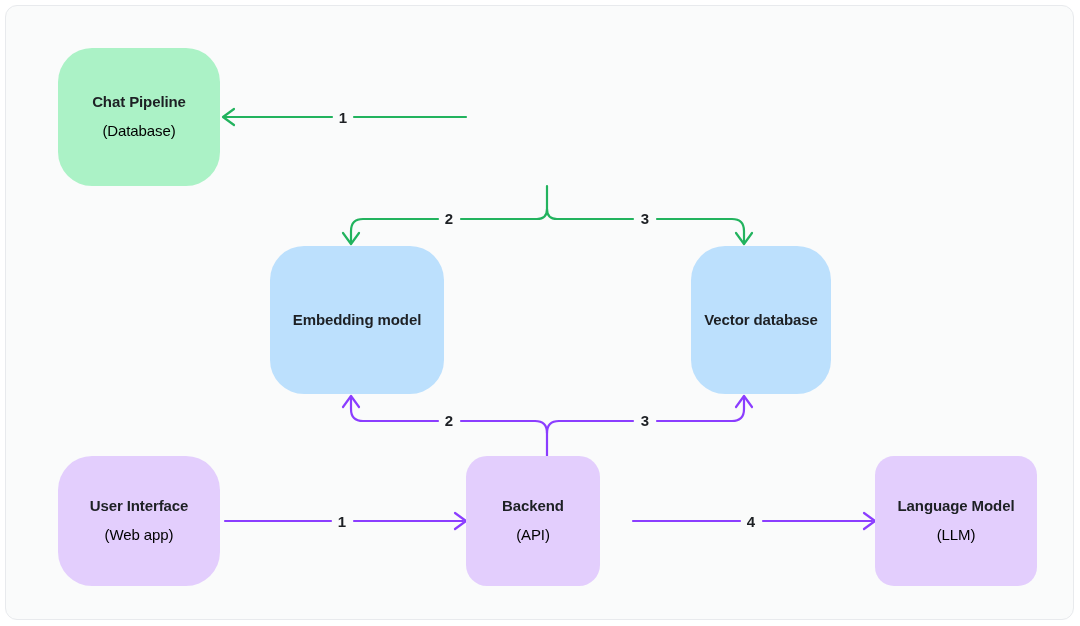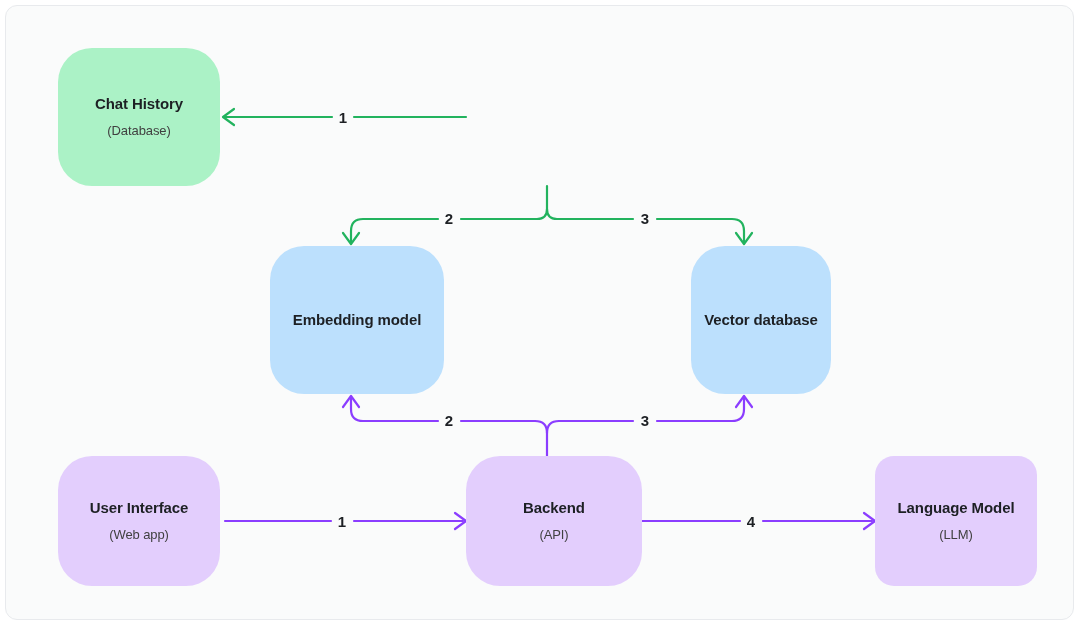--- a/index.html
+++ b/index.html
@@ -55,23 +55,23 @@
     text-align: center;
     line-height: 1.38;
   }
   .node .node-title {
     font-size: 15px;
     font-weight: 700;
     color: #1d2024;
     letter-spacing: -0.1px;
   }
   .node .node-sub {
-    font-size: 13px;
+    font-size: 15px;
     font-weight: 400;
-    color: #404040;
+    color: #000000;
     letter-spacing: -0.1px;
     margin-top: 8px;
   }
 
   .edge-label {
     position: absolute;
     font-size: 15px;
     font-weight: 700;
     color: #1d2024;
     text-align: center;
@@ -135,39 +135,39 @@
       </g>
 
       <g>
         <path d="M 627 515 L 734 515" fill="none" stroke="#8b3dff" stroke-width="2.2" stroke-linecap="round"></path>
         <path d="M 757 515 L 866 515" fill="none" stroke="#8b3dff" stroke-width="2.2" stroke-linecap="round"></path>
         <path d="M 858 507 L 869 515 L 858 523" fill="none" stroke="#8b3dff" stroke-width="2.2" stroke-linecap="round" stroke-linejoin="round"></path>
       </g>
     </svg>
 
     <div class="node" style="left:52px; top:42px; width:162px; height:138px; background:#abf2c6;">
-      <div class="node-title">Chat History</div>
+      <div class="node-title">Chat Pipeline</div>
       <div class="node-sub">(Database)</div>
     </div>
 
 
     <div class="node" style="left:264px; top:240px; width:174px; height:148px; background:#bce0fd;">
       <div class="node-title">Embedding model</div>
     </div>
 
     <div class="node" style="left:657px; top:240px; width:140px; height:148px; background:#bce0fd;margin-left:28px;">
       <div class="node-title">Vector database</div>
     </div>
 
     <div class="node" style="left:52px; top:450px; width:162px; height:130px; background:#e3cefd;">
       <div class="node-title">User Interface</div>
       <div class="node-sub">(Web app)</div>
     </div>
 
-    <div class="node" style="left:460px; top:450px; width:176px; height:130px; background:#e3cefd;">
+    <div class="node" style="left:460px; top:450px; width:134px; height:130px; background:#e3cefd;border-radius:21px;">
       <div class="node-title">Backend</div>
       <div class="node-sub">(API)</div>
     </div>
 
     <div class="node" style="left:869px; top:450px; width:162px; height:130px; background:#e3cefd;border-radius:19px;">
       <div class="node-title">Language Model</div>
       <div class="node-sub">(LLM)</div>
     </div>
 
     <div class="edge-label" style="left:337px; top:111px;">1</div>

